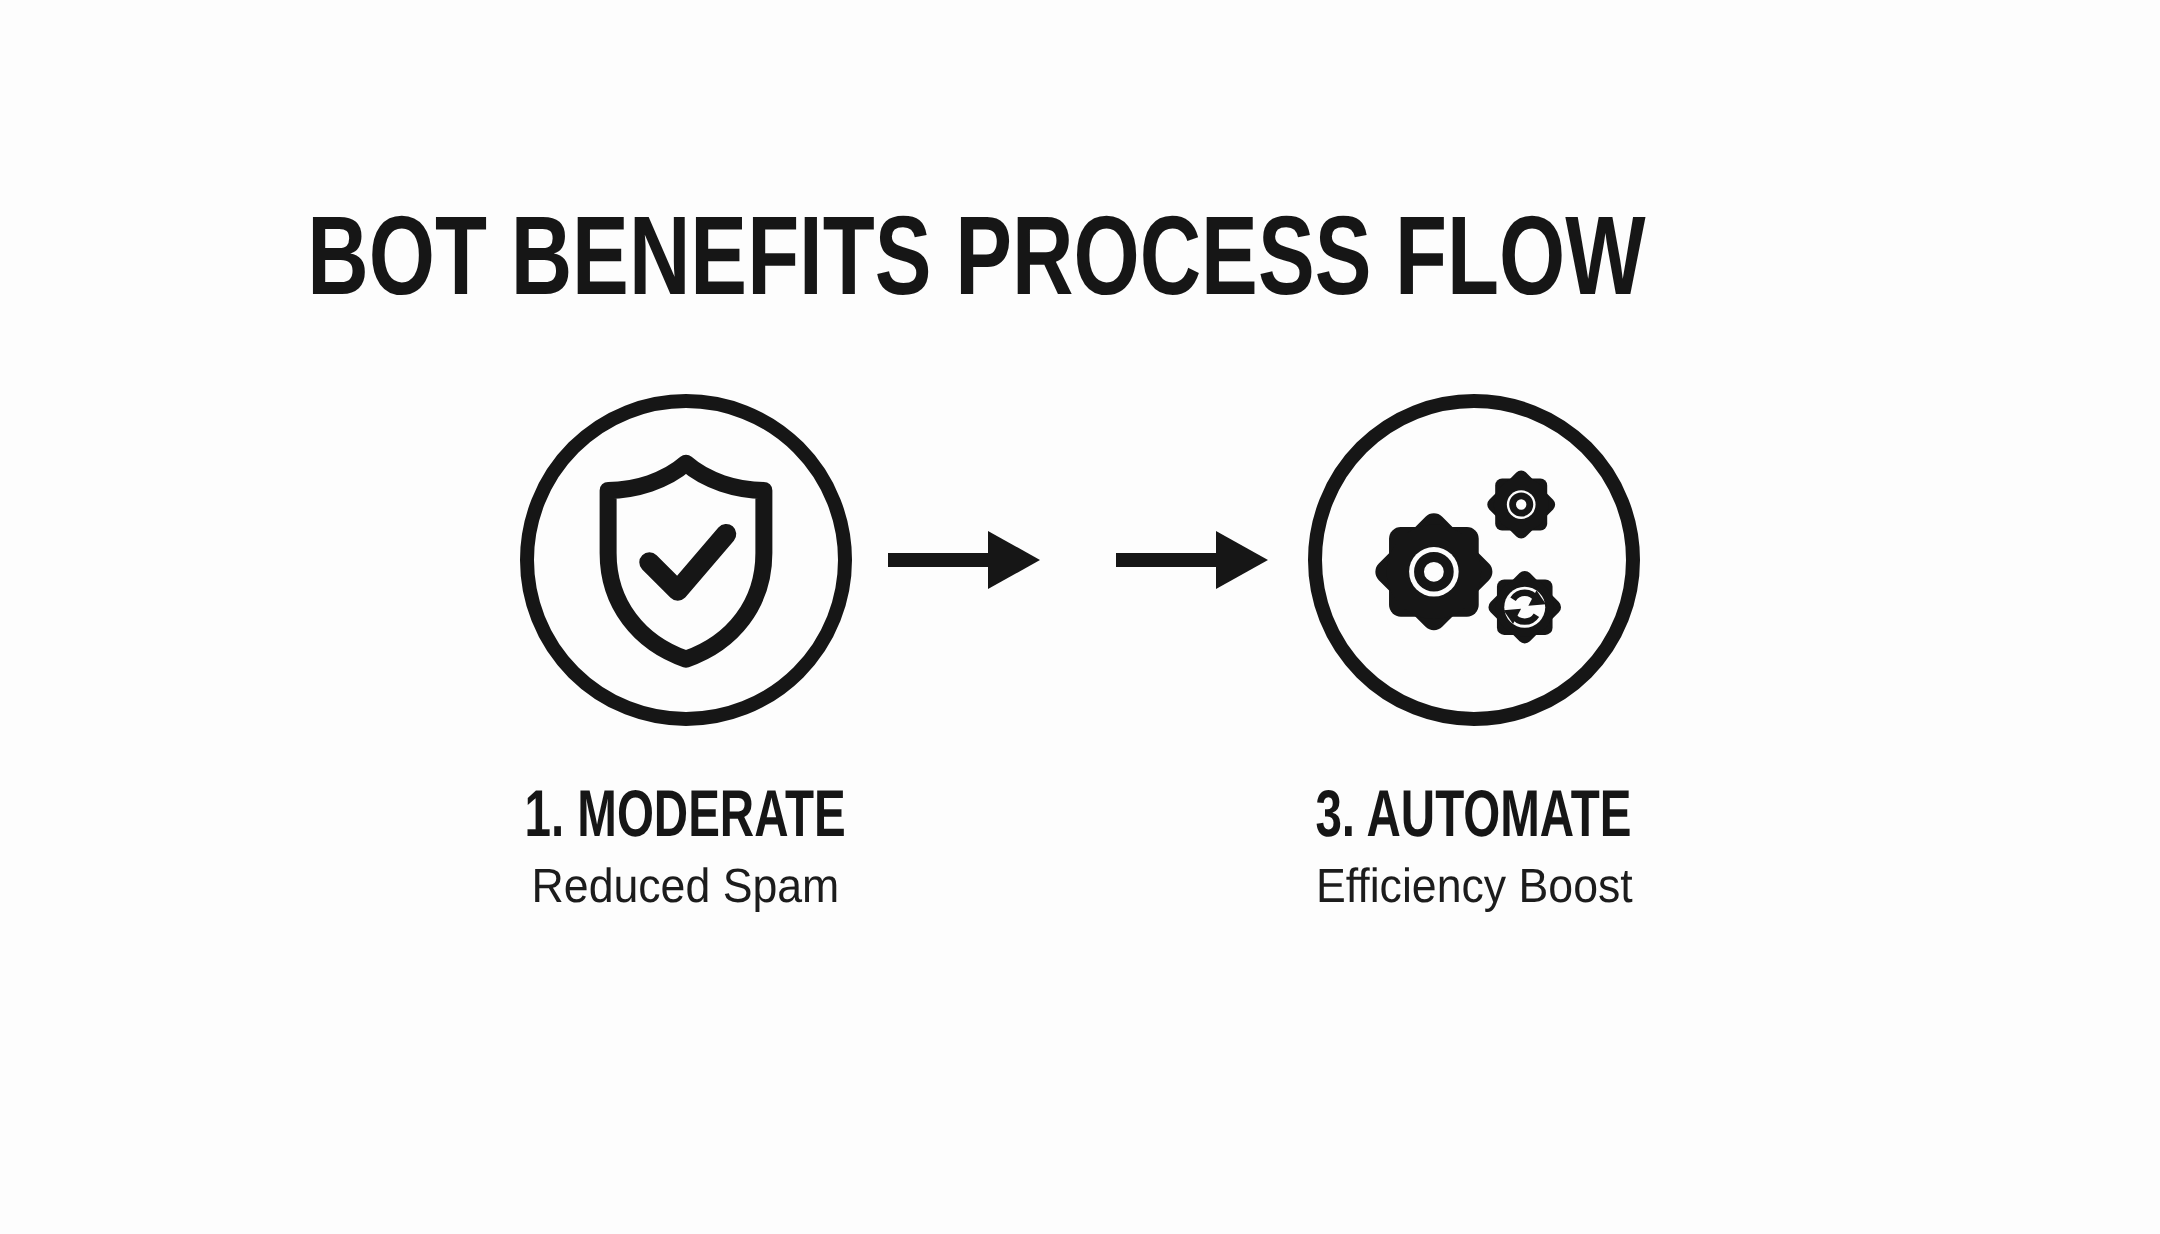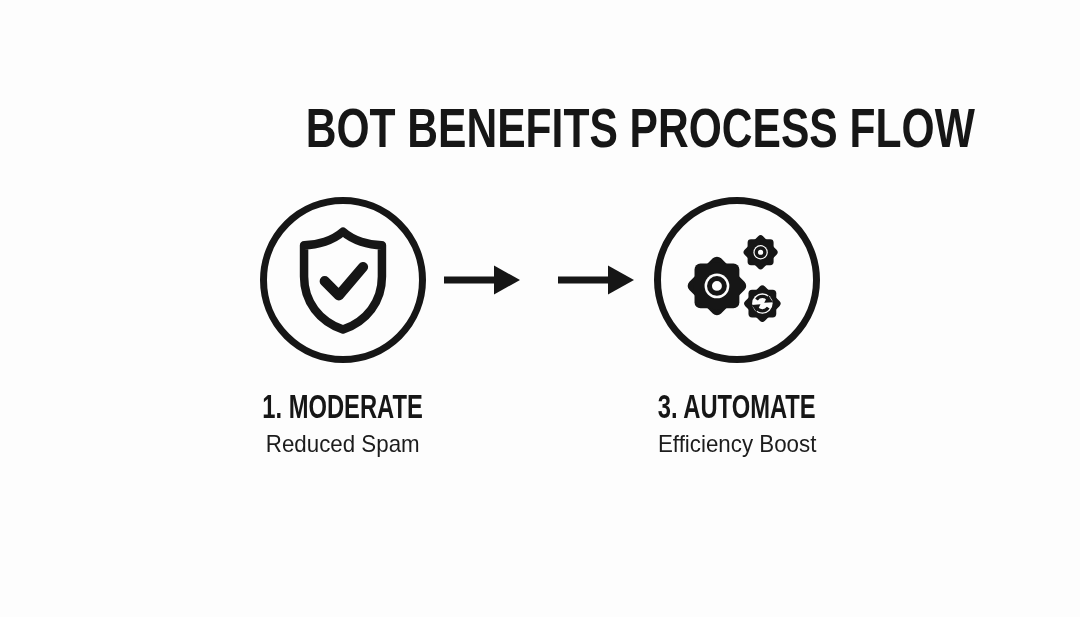--- a/index.html
+++ b/index.html
@@ -7,21 +7,22 @@
     position: relative;
     width: 1080px;
     height: 617px;
     background: var(--bg, #fdfdfd);
     font-family: "Liberation Sans", sans-serif;
     color: var(--ink, #161616);
     overflow: hidden;
   }
   .title-wrap {
     padding-top: 100px;
-    text-align: right;
+    text-align: left;
+    padding-left: 48px;
   }
   .diagram-title {
     display: inline-block;
     font-size: 56px;
     font-weight: bold;
     line-height: 1;
     letter-spacing: 0px;
     transform: scaleX(0.76);
     transform-origin: center;
     white-space: nowrap;

